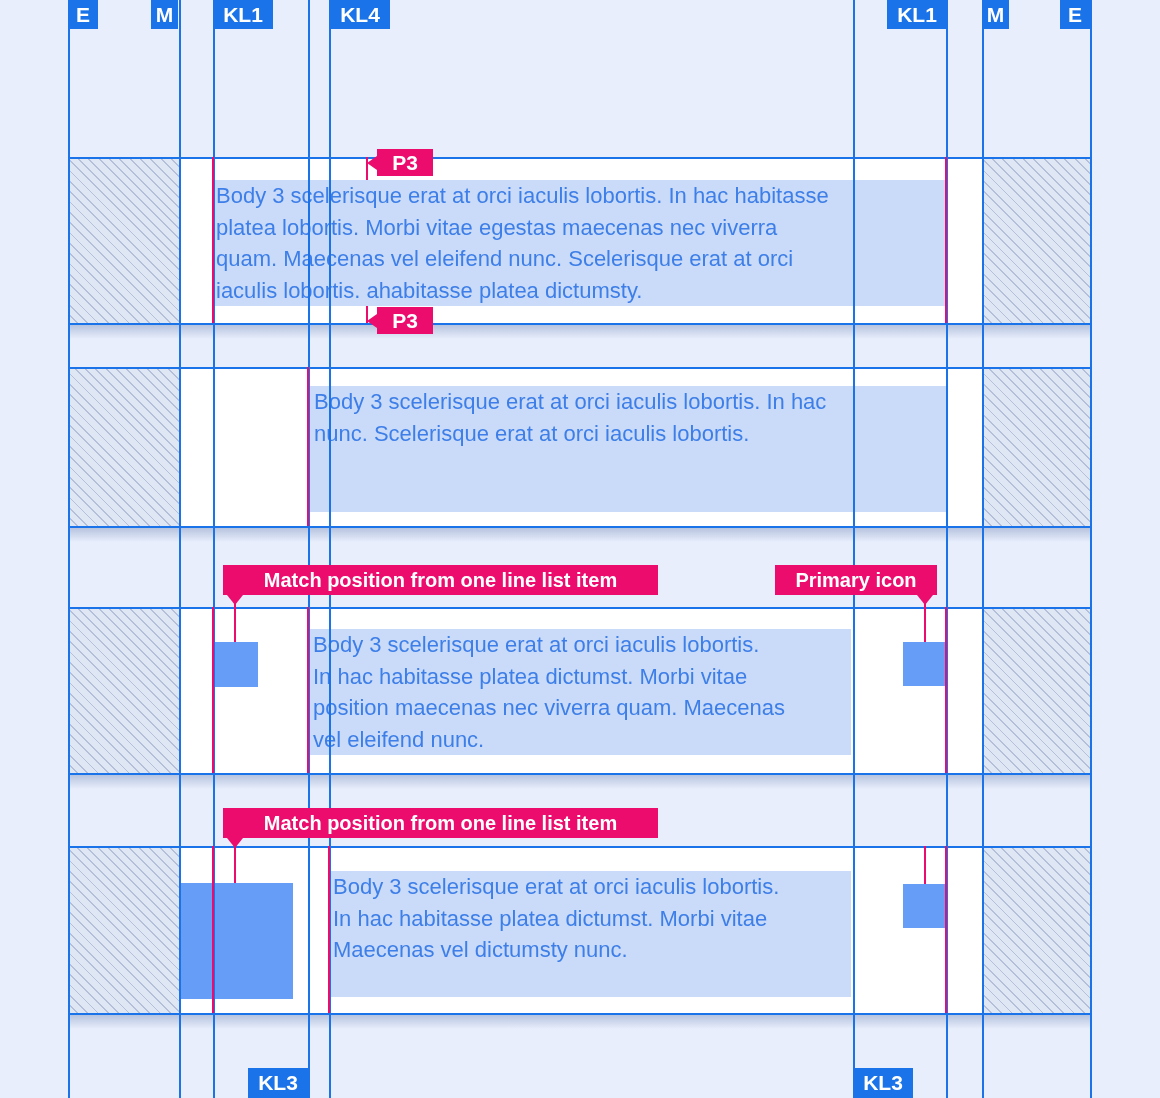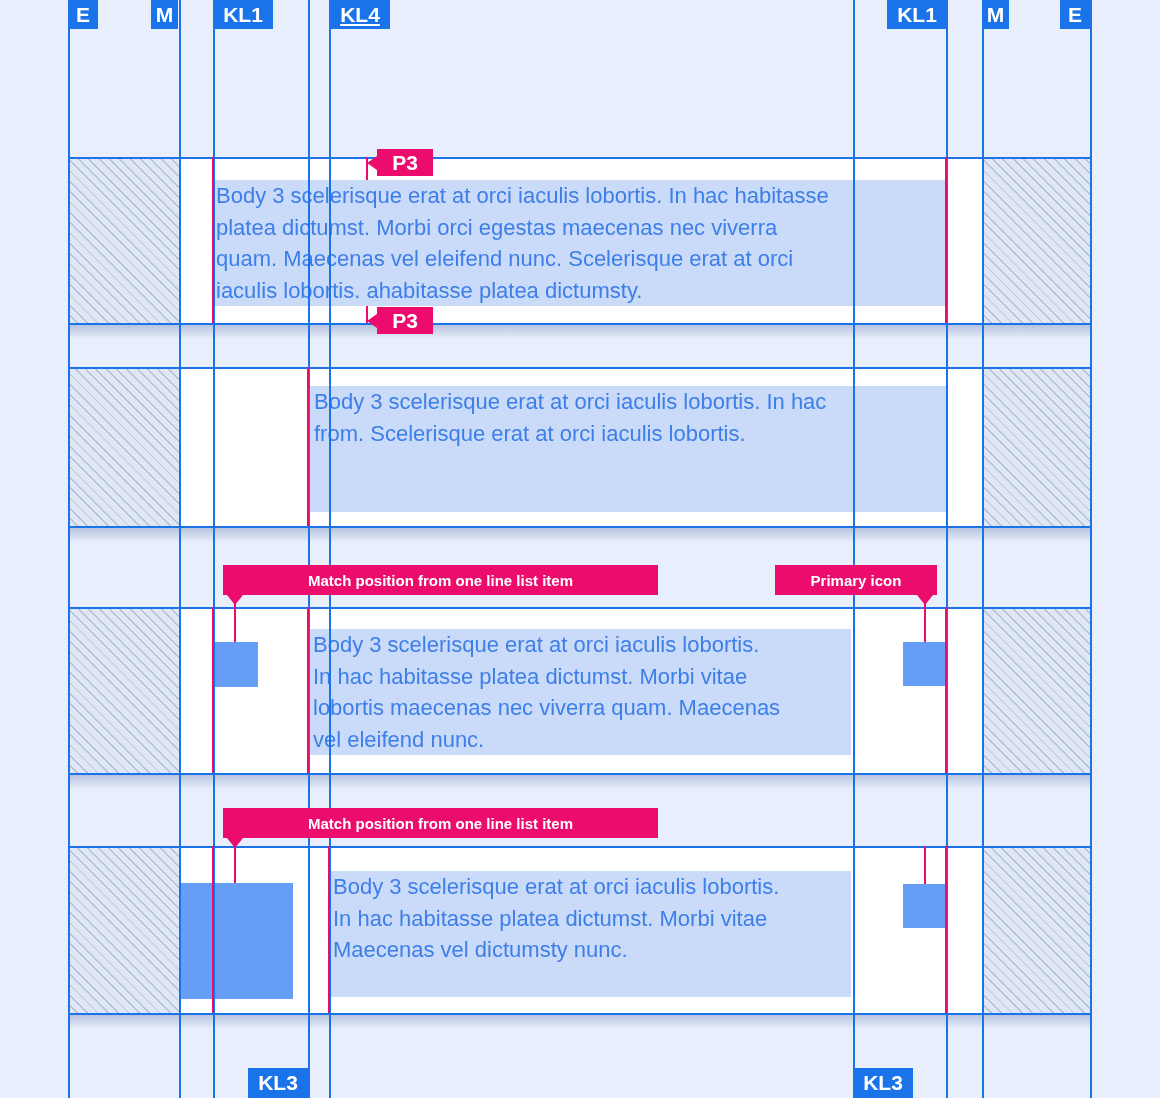--- a/index.html
+++ b/index.html
@@ -24,21 +24,21 @@
   .hl{position:absolute;background:#c9dbf8;z-index:3;}
   
   .bodytext{position:absolute;z-index:4;color:#3d7ee8;font-size:22px;letter-spacing:0;}
   .bodytext div{height:31.5px;line-height:31.5px;white-space:nowrap;}
   
   .icon{position:absolute;background:#669df6;z-index:5;}
   
   .pink{position:absolute;width:2px;background:#ec0c6d;z-index:7;}
   
   .badge{position:absolute;background:#ec0c6d;color:#fff;font-weight:bold;z-index:9;
-    display:flex;align-items:center;justify-content:center;font-size:15px;}
+    display:flex;align-items:center;justify-content:center;font-size:20px;}
   .badge.blue{background:#1a73e8;font-size:21px;}
   .arrow-down{position:absolute;width:0;height:0;z-index:9;
     border-left:8px solid transparent;border-right:8px solid transparent;border-top:10px solid #ec0c6d;}
   .arrow-left{position:absolute;width:0;height:0;z-index:9;
     border-top:7px solid transparent;border-bottom:7px solid transparent;border-right:10px solid #ec0c6d;}
 </style>
 </head>
 <body>
 
 <div id="canvas">
@@ -74,32 +74,32 @@
   <div class="hline" style="top:846px;"></div>
   <div class="hline" style="top:1013px;"></div>
 
   <div class="hl" style="left:213px;top:180px;width:733px;height:126px;"></div>
   <div class="hl" style="left:310px;top:386px;width:636px;height:126px;"></div>
   <div class="hl" style="left:310px;top:629px;width:541px;height:126px;"></div>
   <div class="hl" style="left:329px;top:871px;width:522px;height:126px;"></div>
 
   <div class="bodytext" style="left:216px;top:180px;">
     <div>Body 3 scelerisque erat at orci iaculis lobortis. In hac habitasse</div>
-    <div>platea dictumst. Morbi orci egestas maecenas nec viverra</div>
+    <div>platea lobortis. Morbi vitae egestas maecenas nec viverra</div>
     <div>quam. Maecenas vel eleifend nunc. Scelerisque erat at orci</div>
     <div>iaculis lobortis. ahabitasse platea dictumsty.</div>
   </div>
   <div class="bodytext" style="left:314px;top:386px;">
     <div>Body 3 scelerisque erat at orci iaculis lobortis. In hac</div>
-    <div>from. Scelerisque erat at orci iaculis lobortis.</div>
+    <div>nunc. Scelerisque erat at orci iaculis lobortis.</div>
   </div>
   <div class="bodytext" style="left:313px;top:629px;">
     <div>Body 3 scelerisque erat at orci iaculis lobortis.</div>
     <div>In hac habitasse platea dictumst. Morbi vitae</div>
-    <div>lobortis maecenas nec viverra quam. Maecenas</div>
+    <div>position maecenas nec viverra quam. Maecenas</div>
     <div>vel eleifend nunc.</div>
   </div>
   <div class="bodytext" style="left:333px;top:871px;">
     <div>Body 3 scelerisque erat at orci iaculis lobortis.</div>
     <div>In hac habitasse platea dictumst. Morbi vitae</div>
     <div>Maecenas vel dictumsty nunc.</div>
   </div>
 
   <div class="icon" style="left:213px;top:642px;width:45px;height:45px;"></div>
   <div class="icon" style="left:903px;top:642px;width:44px;height:44px;"></div>
@@ -129,21 +129,21 @@
   <div class="pink" style="left:945px;top:846px;height:167px;"></div>
   <div class="pink" style="left:234px;top:843px;height:40px;"></div>
   <div class="pink" style="left:924px;top:846px;height:38px;"></div>
 
   <div class="pink" style="left:366px;top:157px;height:23px;"></div>
   <div class="pink" style="left:366px;top:306px;height:17px;"></div>
 
   <div class="badge blue" style="left:68px;top:0;width:30px;height:29px;">E</div>
   <div class="badge blue" style="left:151px;top:0;width:27px;height:29px;">M</div>
   <div class="badge blue" style="left:213px;top:0;width:60px;height:29px;">KL1</div>
-  <div class="badge blue" style="left:330px;top:0;width:60px;height:29px;text-decoration:underline;">KL4</div>
+  <div class="badge blue" style="left:330px;top:0;width:60px;height:29px;">KL4</div>
   <div class="badge blue" style="left:887px;top:0;width:60px;height:29px;">KL1</div>
   <div class="badge blue" style="left:982px;top:0;width:27px;height:29px;">M</div>
   <div class="badge blue" style="left:1060px;top:0;width:30px;height:29px;">E</div>
 
   <div class="badge blue" style="left:248px;top:1068px;width:60px;height:30px;">KL3</div>
   <div class="badge blue" style="left:853px;top:1068px;width:60px;height:30px;">KL3</div>
 
   <div class="badge" style="left:377px;top:149px;width:56px;height:27px;font-size:21px;">P3</div>
   <div class="arrow-left" style="left:367px;top:156px;"></div>
   <div class="badge" style="left:377px;top:307px;width:56px;height:27px;font-size:21px;">P3</div>

